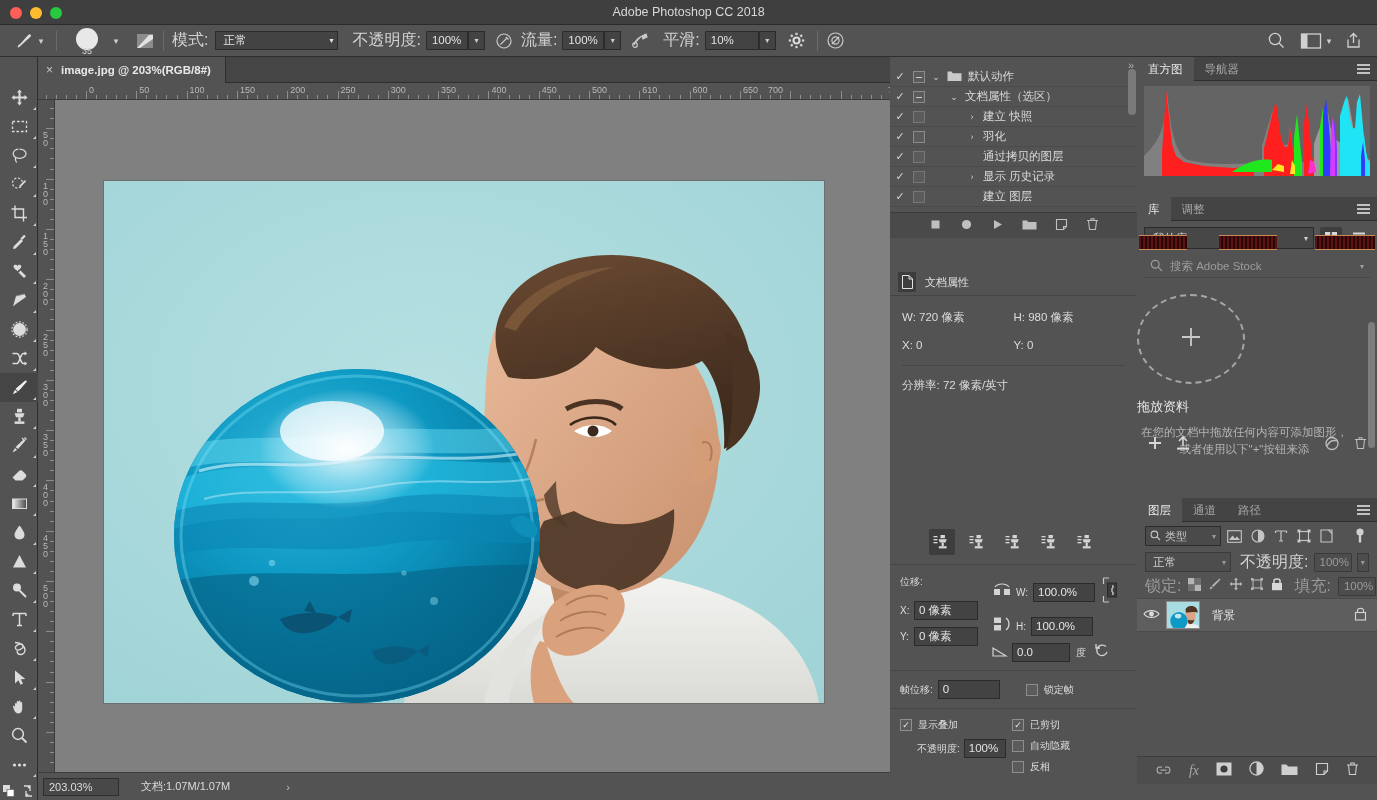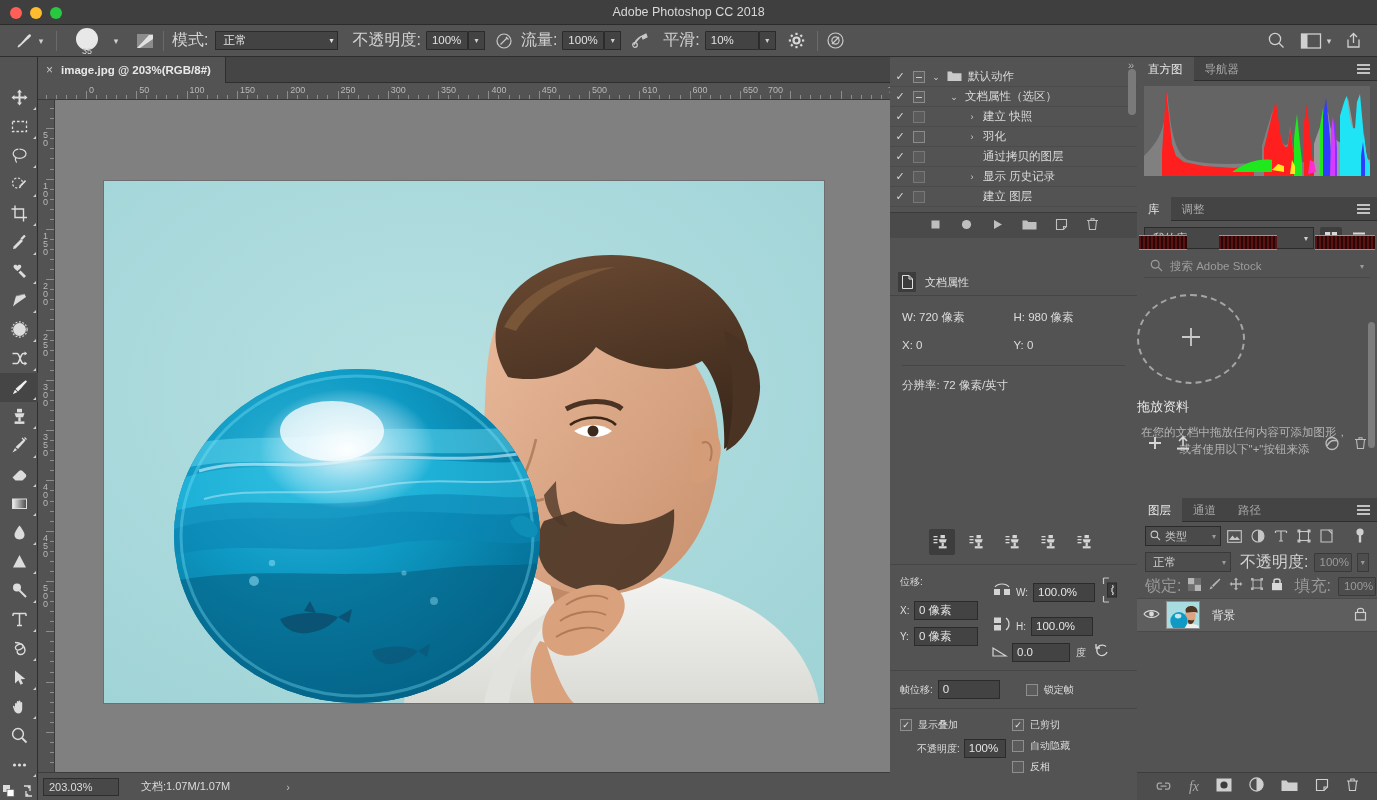--- a/index.html
+++ b/index.html
@@ -329,21 +329,21 @@
     display: flex; align-items: center; height: 34px;
     background: #5e5e5e; border-top: 1px solid #4a4a4a;
     border-bottom: 1px solid #4a4a4a; padding: 0 10px 0 6px;
   }
   .lay-thumb {
     width: 34px; height: 28px; border: 1px solid #8d8d8d;
     margin-left: 6px; overflow: hidden; background: #a9dce0;
   }
   .lay-name { font-size: 11.5px; color: #e6e6e6; margin-left: 12px; flex: 1; }
   .lay-footer {
-    position: absolute; left: 0; bottom: 0; width: 100%; height: 28px;
+    position: absolute; left: 0; bottom: 16px; width: 100%; height: 28px;
     background: #4d4d4d; border-top: 1px solid #3d3d3d;
     display: flex; align-items: center; justify-content: center; gap: 17px;
   }
   .dim { color: #9a9a9a; }
 </style>
 </head>
 <body>
 
 <div class="app">
 

